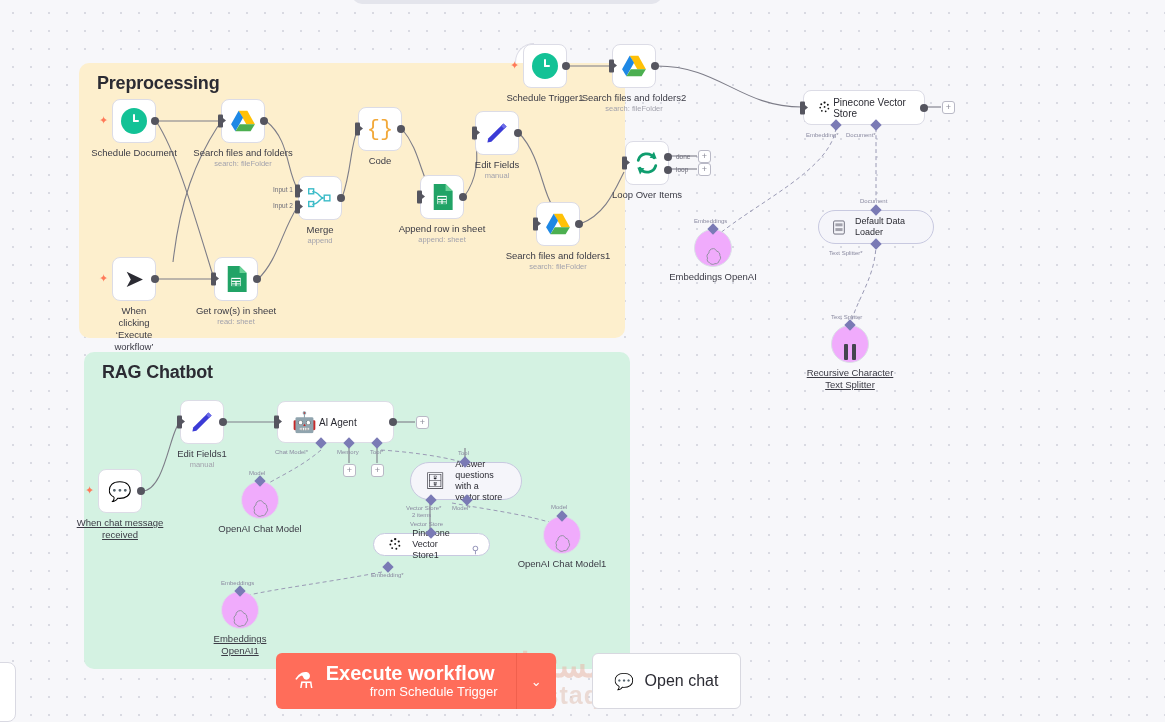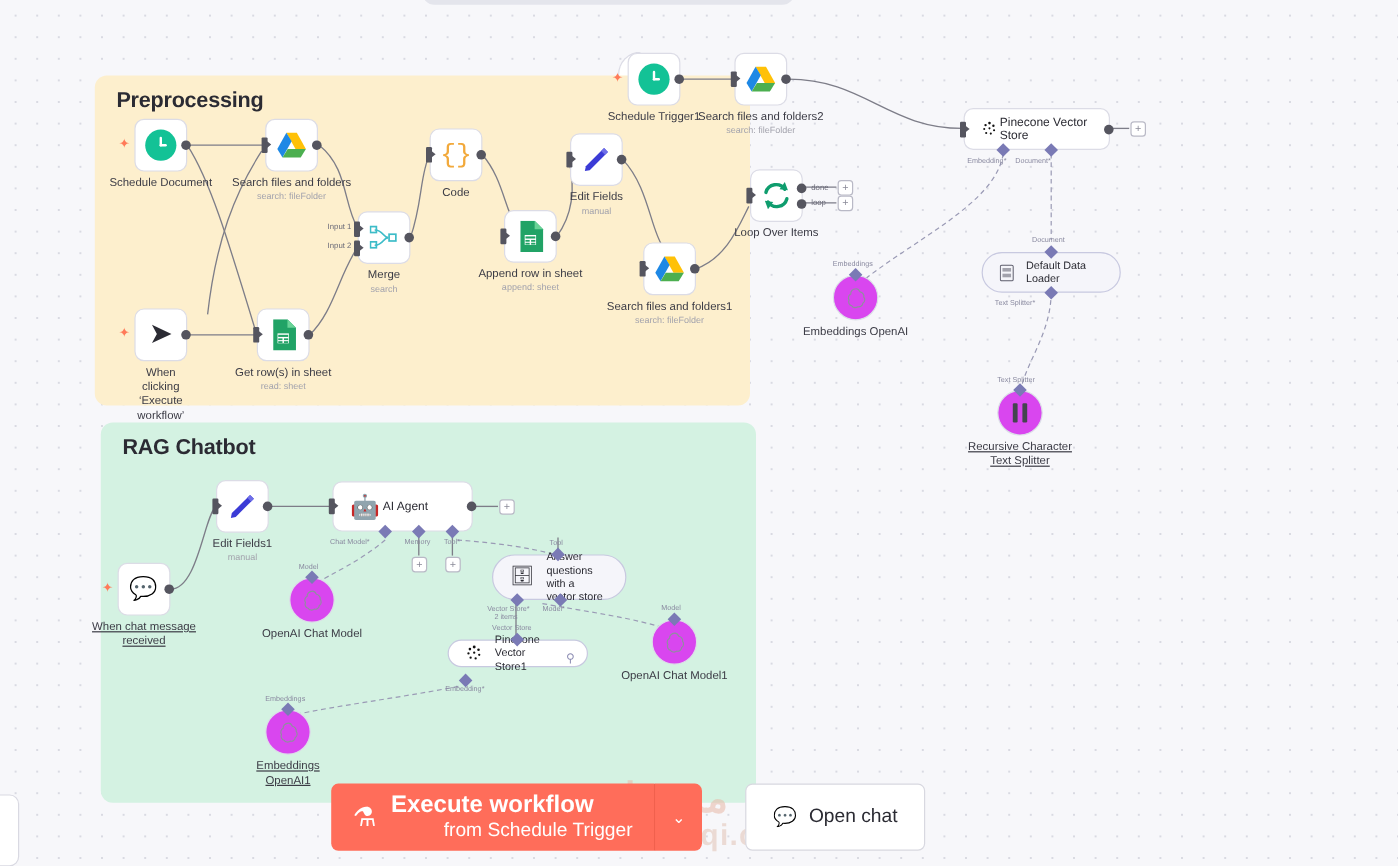--- a/index.html
+++ b/index.html
@@ -71,21 +71,21 @@
     font-size:10px; color:#2b2b33;
   }
   .node.subnode {
     border-radius:26px; border:1px solid #c8c9e0;
     background:#fff; padding:0 14px;
     justify-content:flex-start; gap:10px;
     font-size:9px; color:#2b2b33; line-height:1.25;
   }
   .node.circle {
     width:38px; height:38px; border-radius:50%;
-    border:1px solid #dcdfe8; background:#d946ef;
+    border:1px solid #dcdfe8; background:#f0abfc;align-items:flex-end;
   }
 
   
   .port-in {
     position:absolute; width:5px; height:13px; background:#55555f;
     border-radius:1px; left:-4px; top:50%; transform:translateY(-50%);
   }
   .port-in::after{
     content:""; position:absolute; left:3px; top:2px;
     border-left:5px solid #55555f;
@@ -153,21 +153,21 @@
   
   #bottom-bar { position:absolute; left:276px; top:653px; display:flex;
                 align-items:stretch; gap:0; }
   #exec-btn {
     background:#ff6d5a; color:#fff; border-radius:6px 0 0 6px;
     display:flex; align-items:center; gap:12px;
     padding:0 18px; height:56px; cursor:pointer;
   }
   #exec-btn .flask { font-size:22px; }
   #exec-text .l1 { font-size:20px; font-weight:bold; line-height:1.12; }
-  #exec-text .l2 { font-size:16px; line-height:1.2;padding-left:44px; }
+  #exec-text .l2 { font-size:13px; line-height:1.2;padding-left:44px; }
   #exec-caret {
     background:#ff6d5a; color:#fff; width:40px; height:56px;
     border-radius:0 6px 6px 0; border-left:1px solid #f0604d;
     display:flex; align-items:center; justify-content:center; font-size:13px;
     cursor:pointer;
   }
   #open-chat {
     margin-left:36px; height:56px; background:#fff;
     border:1px solid #d8d8e0; border-radius:6px;
     display:flex; align-items:center; gap:10px; padding:0 22px;
@@ -325,21 +325,21 @@
     <rect x="1" y="2" width="7" height="7" fill="none" stroke="#3dbcc8" stroke-width="2"></rect>
     <rect x="1" y="20" width="7" height="7" fill="none" stroke="#3dbcc8" stroke-width="2"></rect>
     <rect x="23" y="11" width="8" height="8" fill="none" stroke="#3dbcc8" stroke-width="2"></rect>
   </svg>
   <div class="port-in" style="top:14px;"></div>
   <div class="port-in" style="top:30px;"></div>
   <div class="port-label" style="left:-26px; top:9px;">Input 1</div>
   <div class="port-label" style="left:-26px; top:25px;">Input 2</div>
   <div class="port-out"></div>
   <div class="node-label">Merge</div>
-  <div class="node-sub">search</div>
+  <div class="node-sub">append</div>
 </div>
 
 <div class="node sq" style="left:358px; top:107px;">
   <div class="ic-code">{}</div>
   <div class="port-in"></div>
   <div class="port-out"></div>
   <div class="node-label">Code</div>
 </div>
 
 <div class="node sq" style="left:420px; top:175px;">

